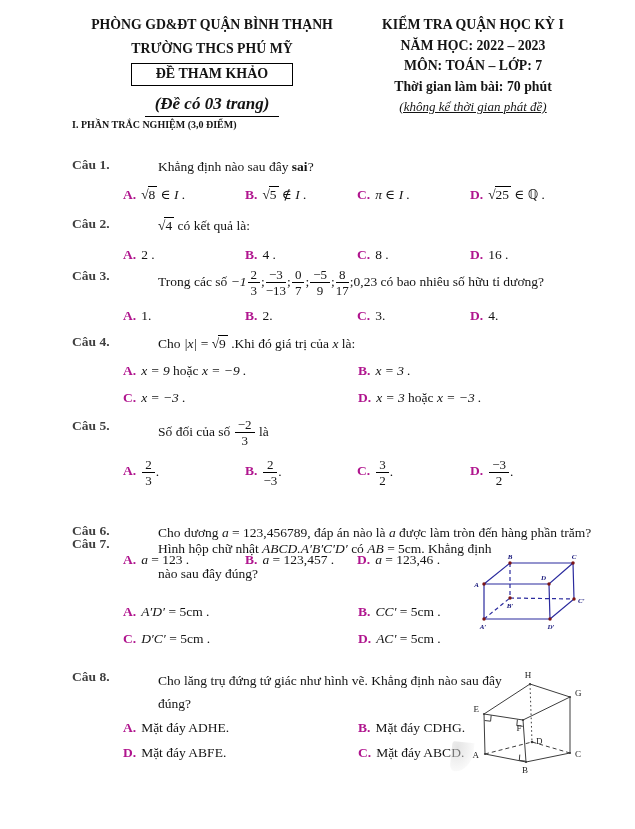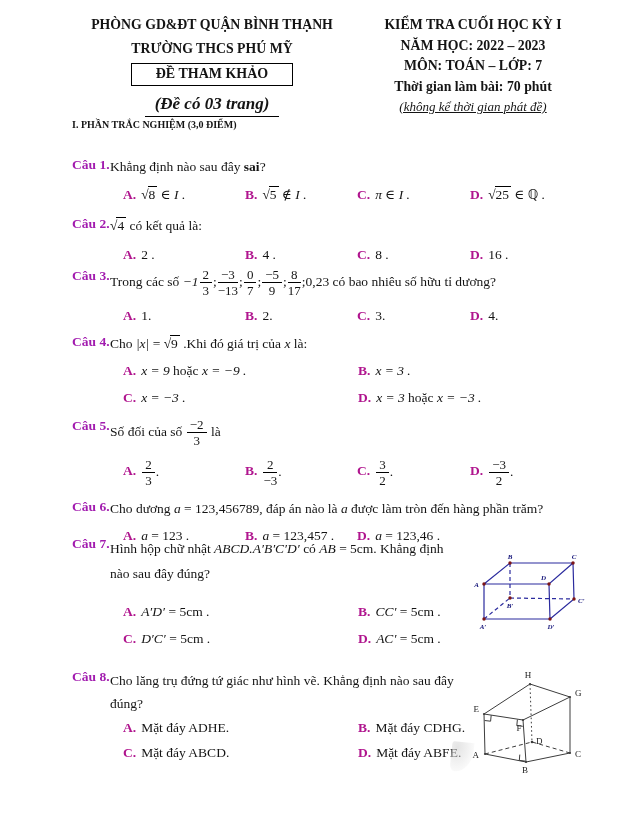--- a/index.html
+++ b/index.html
@@ -38,23 +38,23 @@
   .hdr-right .note {
     font-weight: normal; font-style: italic; font-size: 13px;
     text-decoration: underline;
   }
   .section-title {
     position: absolute; left: 72px; top: 119px;
     font-weight: bold; font-size: 10px;
   }
   
   .q { position: absolute; left: 72px; right: 12px; display: flex; align-items: flex-start; }
-  .qlab { width: 38px; flex-shrink: 0; color: #a21caf; font-weight: bold; white-space: nowrap; }
+  .qlab { width: 38px; flex-shrink: 0; color: #404040; font-weight: bold; white-space: nowrap; }
   .qbody { flex: 1; line-height: 19px; }
-  .stem { display: block; }
+  .stem { display: block; margin-left: 48px; }
   .stem7 { width: 356px; line-height: 25px; }
   .stem8 { width: 358px; line-height: 23px; }
   .optrow4 { display: grid; grid-template-columns: 122px 112px 113px auto; padding-left: 13px; align-items: start; }
   .optrow2 { display: grid; grid-template-columns: 235px auto; padding-left: 13px; align-items: start; }
   .letter { color: #b0158e; font-weight: bold; margin-right: 5px; }
   .mth { font-style: italic; font-family: "Liberation Serif", "DejaVu Serif", "DejaVu Sans", serif; }
   .sy  { font-family: "Liberation Serif", "DejaVu Serif", "DejaVu Sans", serif; }
   
   .frac { display: inline-block; text-align: center; vertical-align: middle; line-height: 1.02; font-size: 13px; padding: 0 1px; }
   .frac .fn { display: block; border-bottom: 1.1px solid #000; padding: 0 3px 1px; }
@@ -84,21 +84,21 @@
 <div class="page">
 
   <div class="hdr-left">
     <div class="line1">PHÒNG GD&amp;ĐT QUẬN BÌNH THẠNH</div>
     <div class="line2">TRƯỜNG THCS PHÚ MỸ</div>
     <div><span class="exam-box">ĐỀ THAM KHẢO</span></div>
     <div><span class="pages-note">(Đề có 03 trang)</span></div>
   </div>
 
   <div class="hdr-right">
-    <div>KIỂM TRA CUỐI HỌC KỲ I</div>
+    <div>KIỂM TRA QUẬN HỌC KỲ I</div>
     <div>NĂM HỌC: 2022 – 2023</div>
     <div>MÔN: TOÁN – LỚP: 7</div>
     <div>Thời gian làm bài: 70 phút</div>
     <div class="note">(không kể thời gian phát đề)</div>
   </div>
 
   <div class="section-title">I. PHẦN TRẮC NGHIỆM (3,0 ĐIỂM)</div>
 
   <div class="q" style="top:157px">
     <span class="qlab">Câu 1.</span>
@@ -160,21 +160,21 @@
       <span class="stem"><span>Số đối của số </span><span class="frac"><span class="fn">−2</span><span class="fd">3</span></span><span> là</span></span>
       <span class="optrow4 mt10">
         <span><span class="letter">A.</span><span class="frac"><span class="fn">2</span><span class="fd">3</span></span><span>.</span></span>
         <span><span class="letter">B.</span><span class="frac"><span class="fn">2</span><span class="fd">−3</span></span><span>.</span></span>
         <span><span class="letter">C.</span><span class="frac"><span class="fn">3</span><span class="fd">2</span></span><span>.</span></span>
         <span><span class="letter">D.</span><span class="frac"><span class="fn">−3</span><span class="fd">2</span></span><span>.</span></span>
       </span>
     </span>
   </div>
 
-  <div class="q" style="top:499px">
+  <div class="q" style="top:523px">
     <span class="qlab">Câu 6.</span>
     <span class="qbody">
       <span class="stem"><span>Cho dương </span><span class="mth">a</span><span class="sy"> = 123,456789, đáp án nào là </span><span class="mth">a</span><span> được làm tròn đến hàng phần trăm?</span></span>
       <span class="optrow4 mt8">
         <span><span class="letter">A.</span><span class="mth">a</span><span class="sy"> = 123 .</span></span>
         <span><span class="letter">B.</span><span class="mth">a</span><span class="sy"> = 123,457 .</span></span>
         <span><span class="letter">D.</span><span class="mth">a</span><span class="sy"> = 123,46 .</span></span>
       </span>
     </span>
   </div>
@@ -196,22 +196,22 @@
 
   <div class="q" style="top:669px">
     <span class="qlab">Câu 8.</span>
     <span class="qbody">
       <span class="stem stem8">Cho lăng trụ đứng tứ giác như hình vẽ. Khẳng định nào sau đây đúng?</span>
       <span class="optrow2 mt3">
         <span><span class="letter">A.</span><span>Mặt đáy ADHE.</span></span>
         <span><span class="letter">B.</span><span>Mặt đáy CDHG.</span></span>
       </span>
       <span class="optrow2 mt6">
+        <span><span class="letter">D.</span><span>Mặt đáy ABFE.</span></span>
         <span><span class="letter">C.</span><span>Mặt đáy ABCD.</span></span>
-        <span><span class="letter">D.</span><span>Mặt đáy ABFE.</span></span>
       </span>
     </span>
   </div>
 
   <svg class="fig fig7" width="145" height="85" viewBox="0 0 145 85">
     <g stroke="#2b2b9e" stroke-width="1.2" fill="none">
       <path d="M14,34 L40,13 L103,13 L79,34 Z"></path>
       <path d="M14,34 L14,69 L80,69 L79,34"></path>
       <path d="M103,13 L104,49 L80,69"></path>
       <path stroke-dasharray="4,3" d="M40,13 L40,48"></path>

